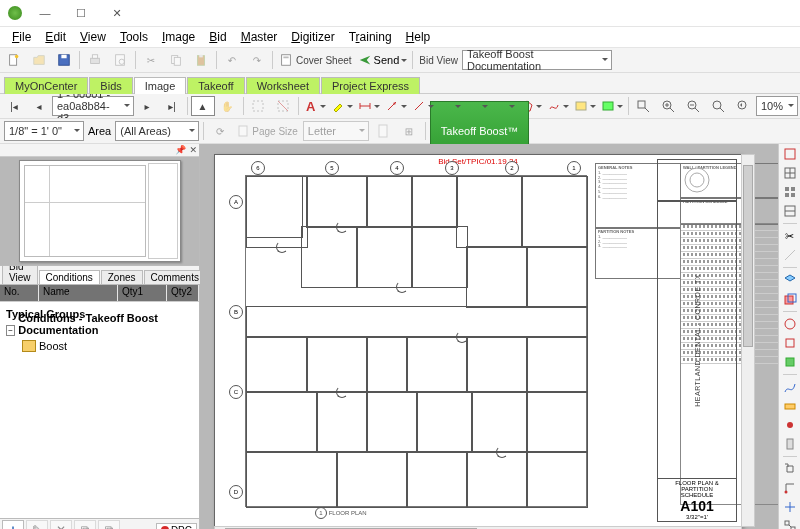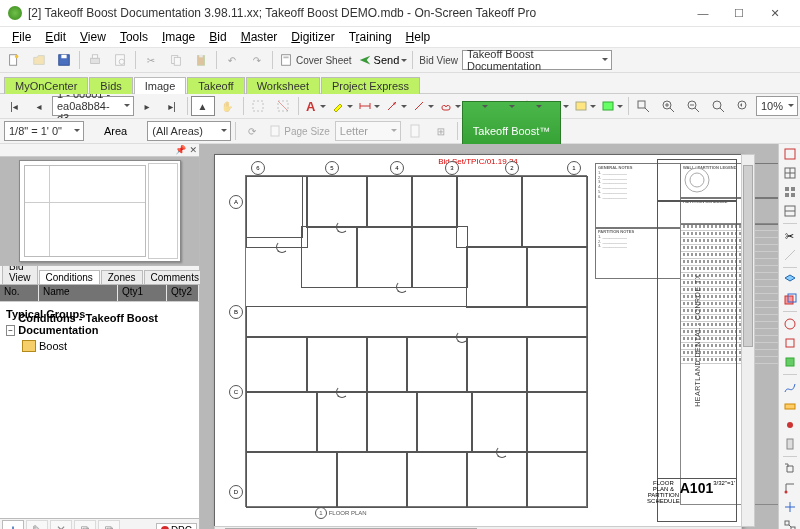--- a/index.html
+++ b/index.html
@@ -58,42 +58,41 @@
 .redtxt{position:absolute;left:50%;top:2px;transform:translateX(-50%);color:#d00;font-size:8px}
 .plan{position:absolute;left:30px;top:20px;width:340px;height:330px;border:1px solid #777}
 .plan .room{position:absolute;border:1px solid #555}
 .plan .door{position:absolute;width:10px;height:10px;border:1px solid #555;border-radius:50%;border-top-color:transparent;border-right-color:transparent}
 .bubble{position:absolute;width:12px;height:12px;border:1px solid #555;border-radius:50%;background:#fff;font-size:6px;display:flex;align-items:center;justify-content:center}
 .notesblk{position:absolute;border:1px solid #777;font-size:4px;padding:2px;line-height:1.2;color:#666;overflow:hidden}
 .titleblk{position:absolute;right:4px;top:4px;bottom:4px;width:78px;border:1px solid #555;display:flex;flex-direction:column}
 .titleblk .logo{height:44px;background:#222;color:#fff;font-size:16px;font-weight:bold;display:flex;align-items:center;justify-content:center;letter-spacing:1px}
 .titleblk .mid{flex:1;border-top:1px solid #555;border-bottom:1px solid #555;display:flex;align-items:center;justify-content:center}
 .titleblk .mid span{writing-mode:vertical-rl;transform:rotate(180deg);font-size:7px;text-align:center;color:#444;letter-spacing:.5px}
-.titleblk .ft{height:40px;font-size:6px;text-align:center;padding:1px;display:flex;flex-direction:row;justify-content:flex-end}
+.titleblk .ft{height:40px;font-size:6px;text-align:center;padding:1px;display:flex;flex-direction:column;justify-content:flex-end}
 .titleblk .num{font-size:14px;font-weight:bold}
 .details{position:absolute;border:1px solid #888}
 .details .dline{height:6px;border-bottom:1px solid #ccc;position:relative}
 .details .dline:before{content:"";position:absolute;left:2px;top:1px;width:60%;height:3px;background:repeating-linear-gradient(90deg,#999 0,#999 2px,transparent 2px,transparent 4px)}
 .hscroll{position:absolute;left:14px;right:36px;bottom:1px;height:12px;background:#efefef;border:1px solid #ccc}
 .hscroll .th{position:absolute;left:10px;top:1px;height:8px;width:250px;background:#cfcfcf;border:1px solid #aaa}
 .vscroll{position:absolute;top:10px;bottom:14px;right:23px;width:12px;background:#efefef;border:1px solid #ccc}
 .vscroll .th{position:absolute;top:10px;left:1px;width:8px;height:180px;background:#cfcfcf;border:1px solid #aaa}
 .right{width:21px;background:#f4f4f4;border-left:1px solid #ccc;display:flex;flex-direction:column;align-items:center;padding-top:2px;gap:3px}
 .right .rb{width:16px;height:16px;display:flex;align-items:center;justify-content:center}
 .right .rb svg{display:block}
 .right .rsep{width:14px;height:1px;background:#ccc;margin:1px 0}
 .ico-sm{width:14px;height:14px}
 .disabled{opacity:.45}
 </style>
 </head>
 <body>
 
 <div class="titlebar">
   <div class="ico"></div>
-  <div class="title">[2] Takeoff Boost Documentation 3.98.11.xx; Takeoff Boost DEMO.mdb - On-Screen Takeoff Pro</div>
   <div class="winbtns">
     <div class="winbtn">—</div>
     <div class="winbtn">☐</div>
     <div class="winbtn">✕</div>
   </div>
 </div>
 
 <div class="menubar">
   <span><u>F</u>ile</span>
   <span><u>E</u>dit</span>
@@ -300,21 +299,21 @@
       <svg width="14" height="14">
         <circle cx="6" cy="6" r="4" fill="none" stroke="#666"></circle>
         <path d="M4 6l2-2v4z" fill="#666"></path>
       </svg>
     </div>
   <div class="combo" style="width:42px">10%</div>
 </div>
 
 <div class="row3">
   <div class="combo" style="width:60px">1/8" = 1' 0"</div>
-  <span style="margin:0 18px">Area</span>
+  <span style="margin:0 2px">Area</span>
   <div class="combo" style="width:64px">(All Areas)</div>
   <div class="sep"></div>
   <div class="btn disabled">⟳</div>
   <div class="btn disabled" style="gap:3px">
       <svg width="12" height="12">
         <rect x="2" y="1" width="8" height="10" fill="#fff" stroke="#aaa"></rect>
       </svg>
       <span>Page Size</span>
     </div>
   <div class="combo disabled" style="width:46px">Letter</div>

